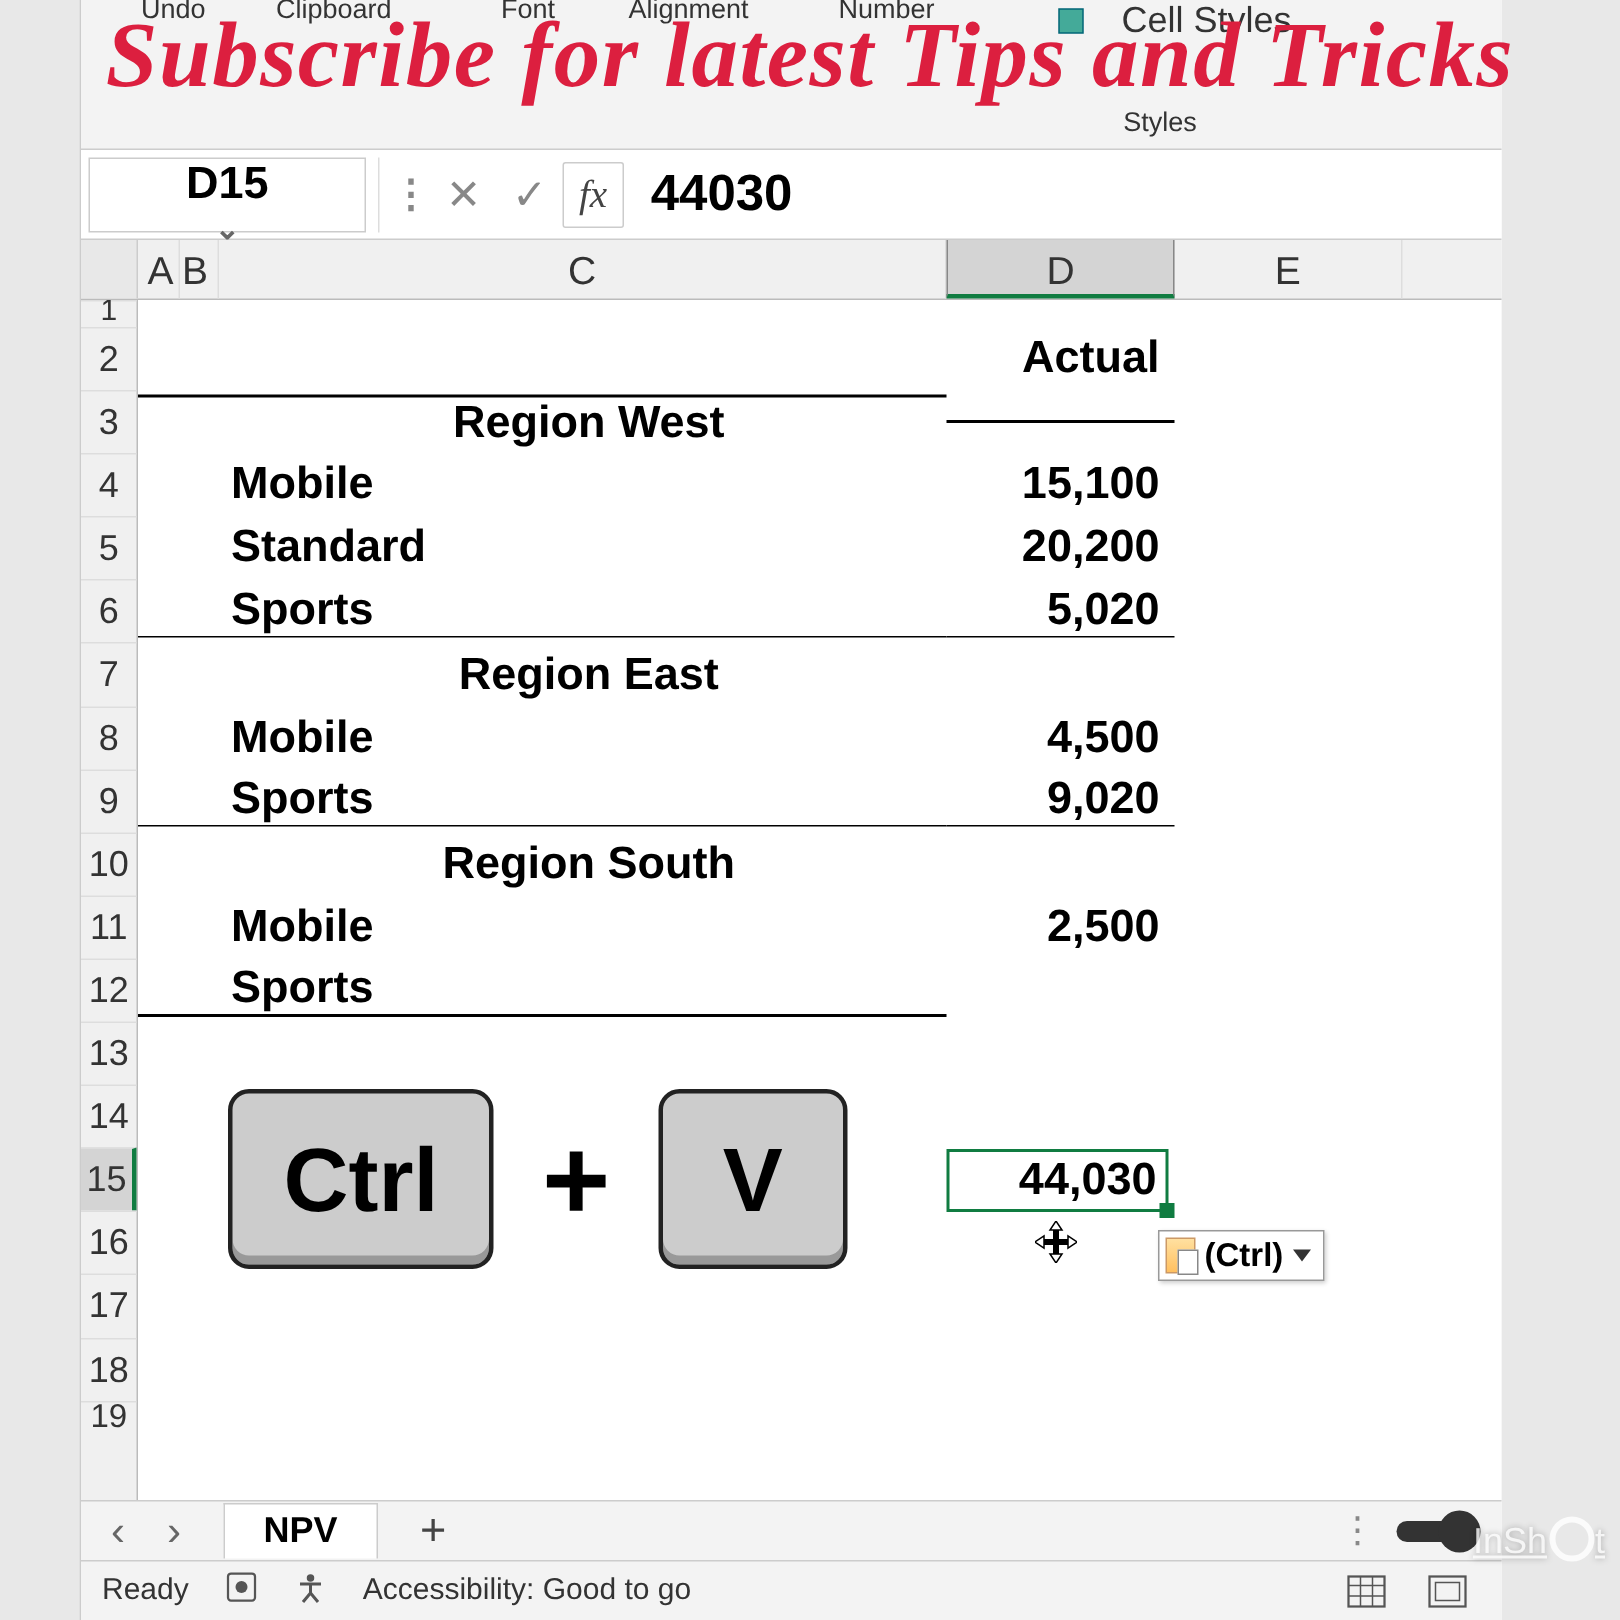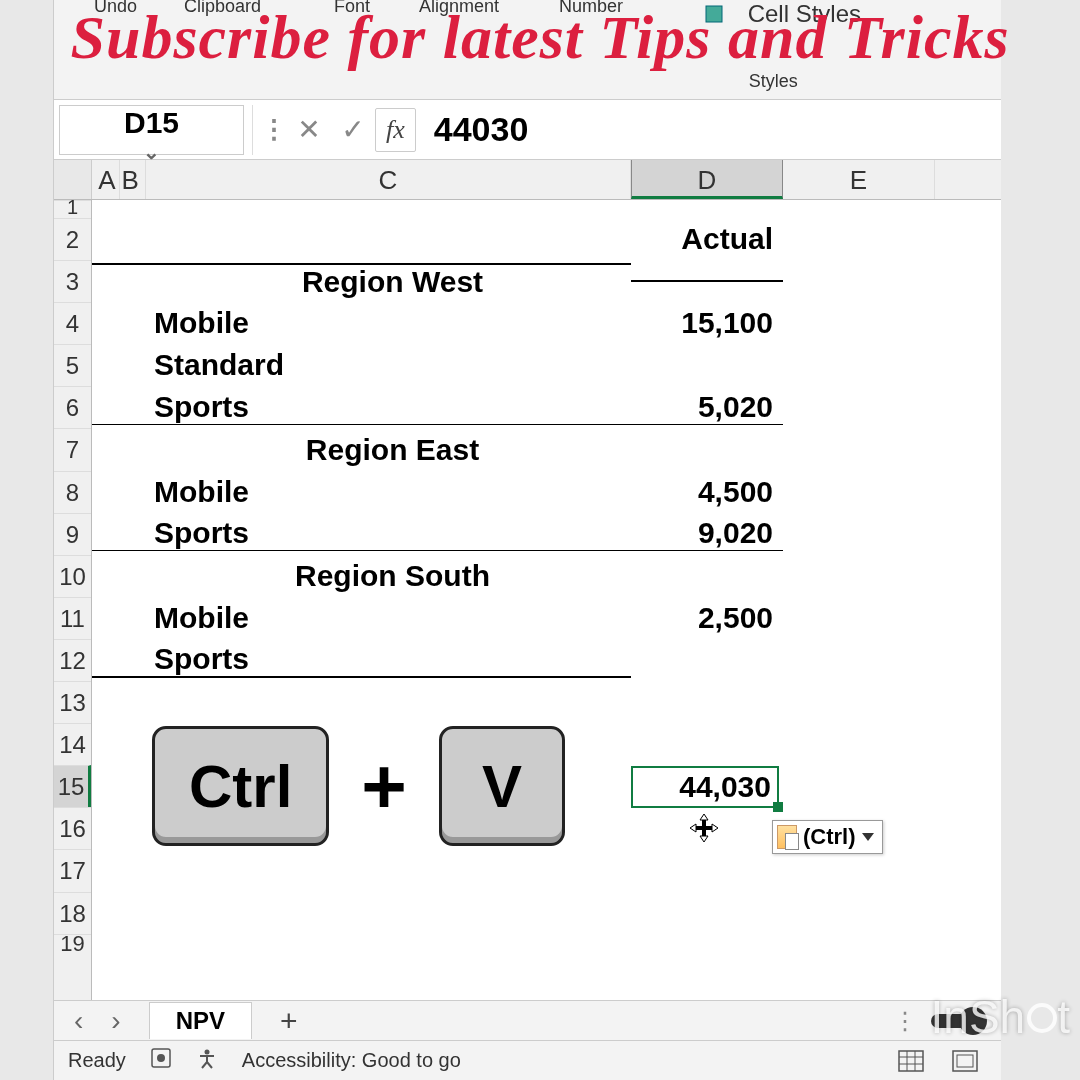--- a/index.html
+++ b/index.html
@@ -335,26 +335,27 @@
     z-index: 999;
     pointer-events: none;
     letter-spacing: 1px;
   }
   
   .inshot {
     position: absolute;
     bottom: 36px;
     right: 10px;
     font-family: Arial, sans-serif;
-    font-size: 46px;
+    font-size: 24px;
     font-weight: 500;
     color: rgba(255,255,255,0.8);
     z-index: 999;
     pointer-events: none;
     text-shadow: 0 0 4px rgba(0,0,0,0.3);
+    text-decoration: underline;
   }
   .inshot .o {
     display: inline-block;
     width: 30px; height: 30px;
     border: 4px solid rgba(255,255,255,0.8);
     border-radius: 50%;
     vertical-align: middle;
     margin-left: 2px;
     position: relative;
     top: -3px;
@@ -438,20 +439,21 @@
       <div class="row">
           <div class="cell-C region-header border-top">Region West</div>
           <div class="cell-D border-top"></div>
         </div>
       <div class="row">
           <div class="cell-C">Mobile</div>
           <div class="cell-D">15,100</div>
         </div>
       <div class="row">
           <div class="cell-C">Standard</div>
+          <div class="cell-D">20,200</div>
         </div>
       <div class="row">
           <div class="cell-C border-bottom-thin">Sports</div>
           <div class="cell-D border-bottom-thin">5,020</div>
         </div>
       <div class="row">
           <div class="cell-C region-header">Region East</div>
           <div class="cell-D"></div>
         </div>
       <div class="row">

